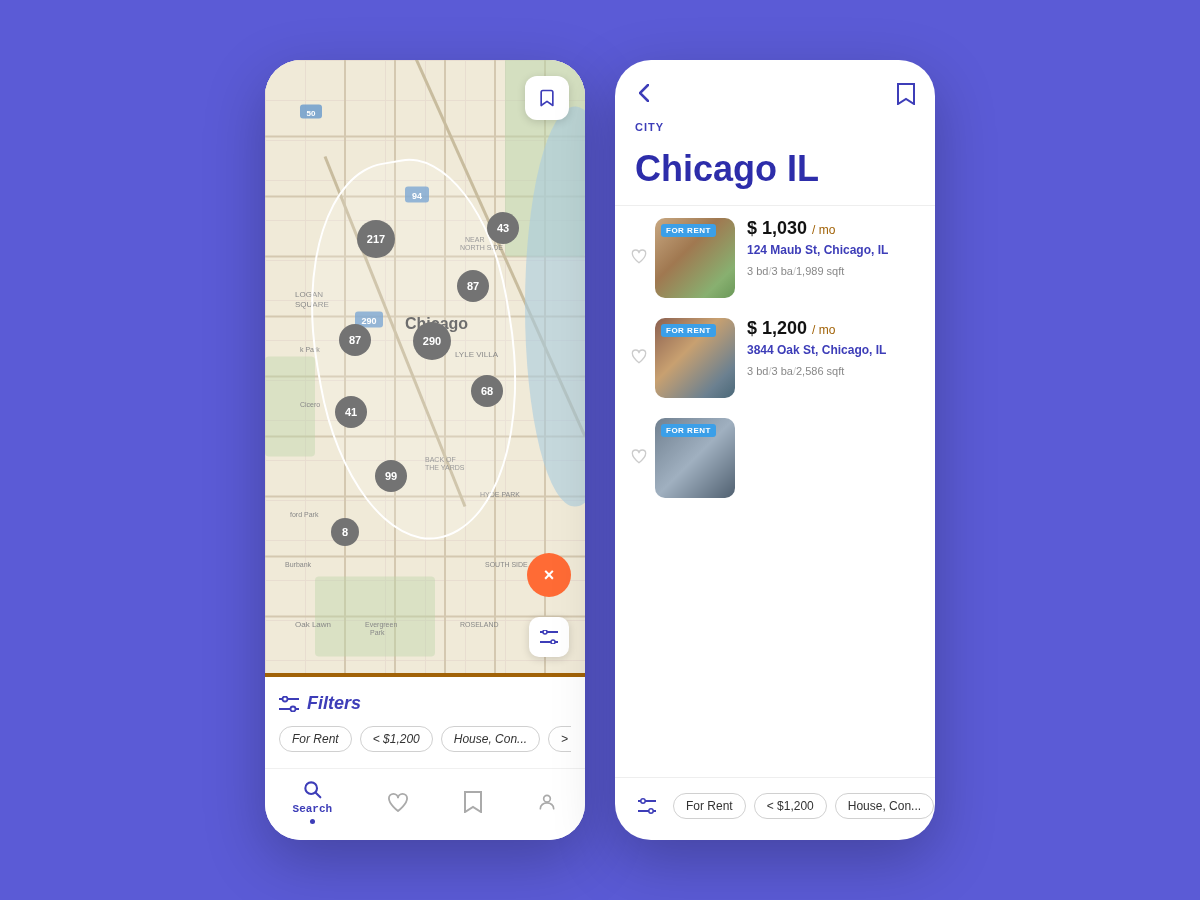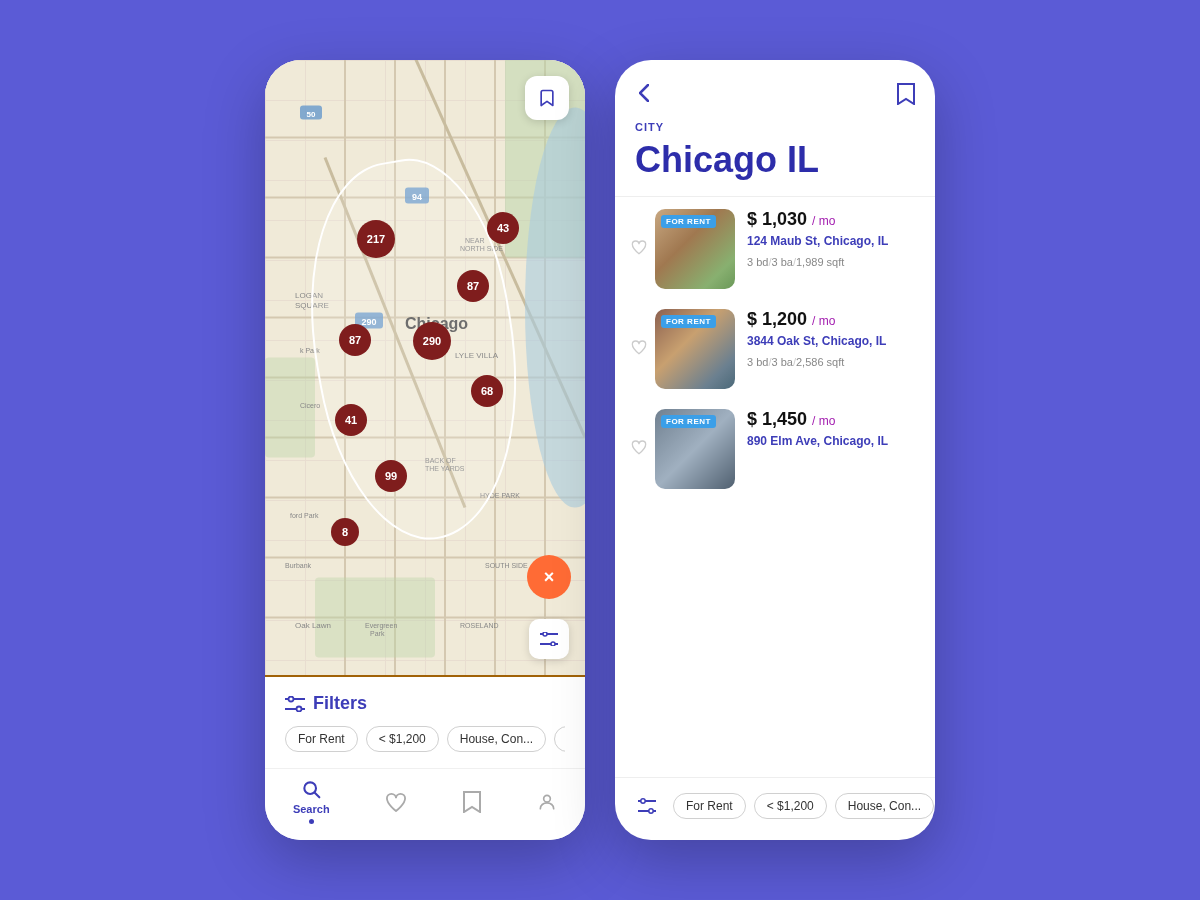--- a/index.html
+++ b/index.html
@@ -69,21 +69,21 @@
       background: #fff;
       border-radius: 12px;
       display: flex; align-items: center; justify-content: center;
       cursor: pointer;
       box-shadow: 0 2px 8px rgba(0,0,0,0.15);
     }
 
     
     .pin {
       position: absolute;
-      background: #7f1d1d;
+      background: #737373;
       color: #fff;
       font-weight: 700;
       font-size: 11px;
       border-radius: 50%;
       display: flex; align-items: center; justify-content: center;
       cursor: pointer;
     }
     .pin-lg { width: 38px; height: 38px; }
     .pin-md { width: 32px; height: 32px; }
     .pin-sm { width: 28px; height: 28px; }
@@ -110,22 +110,23 @@
       display: flex; align-items: center; justify-content: center;
       cursor: pointer;
       color: #fff;
       font-size: 18px;
       font-weight: bold;
     }
 
     
     .filters-panel {
       background: #fff;
-      padding: 16px 20px 4px;
-      border-top: 2px solid #a16207;
+      padding: 16px 14px 4px;
+      border-top: 4px solid #a16207;
+      font-style: italic;
     }
     .filters-header {
       display: flex;
       align-items: center;
       gap: 8px;
       margin-bottom: 12px;
     }
     .filters-title {
       font-size: 18px;
       font-weight: 700;
@@ -148,20 +149,21 @@
     }
 
     
     .bottom-nav {
       display: flex;
       justify-content: space-around;
       align-items: center;
       padding: 10px 0 16px;
       background: #fff;
       border-top: 1px solid #f0f0f0;
+      font-family: Liberation Mono, monospace;
     }
     .nav-item {
       display: flex;
       flex-direction: column;
       align-items: center;
       gap: 4px;
       cursor: pointer;
       position: relative;
     }
     .nav-label {
@@ -190,21 +192,21 @@
     }
     .city-section {
       padding: 0 20px 16px;
       border-bottom: 1px solid #eee;
     }
     .city-label {
       font-size: 11px;
       font-weight: 600;
       color: #3D3DB8;
       letter-spacing: 1px;
-      margin-bottom: 7px;
+      margin-bottom: 16px;
     }
     .city-name {
       font-size: 36px;
       font-weight: 700;
       color: #2D2DAA;
       line-height: 1.1;
     }
 
     
     .listings-scroll {
@@ -265,21 +267,21 @@
       border-radius: 3px;
       letter-spacing: 0.5px;
     }
     .listing-info { flex: 1; }
     .listing-price {
       font-size: 18px;
       font-weight: 800;
       color: #111;
       margin-bottom: 4px;
     }
-    .listing-price .per-mo { font-size: 12px; font-weight: 400; color: #a21caf; }
+    .listing-price .per-mo { font-size: 12px; font-weight: 400; color: #a16207; }
     .listing-address {
       font-size: 12px;
       font-weight: 700;
       color: #3D3DB8;
       margin-bottom: 8px;
     }
     .listing-specs {
       font-size: 11px;
       color: #888;
       display: flex;
@@ -396,21 +398,21 @@
         <path d="M19 21l-7-5-7 5V5a2 2 0 0 1 2-2h10a2 2 0 0 1 2 2z"></path>
       </svg>
     </div>
 
     <div class="pin pin-lg" style="top:160px;left:92px">217</div>
     <div class="pin pin-md" style="top:152px;left:222px">43</div>
     <div class="pin pin-md" style="top:210px;left:192px">87</div>
     <div class="pin pin-md" style="top:264px;left:74px">87</div>
     <div class="pin pin-lg" style="top:262px;left:148px">290</div>
     <div class="pin pin-md" style="top:315px;left:206px">68</div>
-    <div class="pin pin-md" style="top:344px;left:70px">41</div>
+    <div class="pin pin-md" style="top:336px;left:70px">41</div>
     <div class="pin pin-md" style="top:400px;left:110px">99</div>
     <div class="pin pin-sm" style="top:458px;left:66px">8</div>
 
     <div class="filter-toggle-btn">
       <svg width="18" height="14" viewBox="0 0 18 14" fill="none">
         <line x1="0" y1="2" x2="18" y2="2" stroke="#3D3DB8" stroke-width="2" stroke-linecap="round"></line>
         <line x1="0" y1="12" x2="18" y2="12" stroke="#3D3DB8" stroke-width="2" stroke-linecap="round"></line>
         <circle cx="5" cy="2" r="2" fill="white" stroke="#3D3DB8" stroke-width="1.5"></circle>
         <circle cx="13" cy="12" r="2" fill="white" stroke="#3D3DB8" stroke-width="1.5"></circle>
       </svg>
@@ -544,27 +546,20 @@
     <div class="listing-card">
       <div class="listing-heart">
         <svg width="16" height="16" viewBox="0 0 24 22" fill="none" stroke="#ccc" stroke-width="2" stroke-linecap="round">
           <path d="M12 21C12 21 2 13.5 2 7a5 5 0 0 1 10 0 5 5 0 0 1 10 0c0 6.5-10 14-10 14z"></path>
         </svg>
       </div>
       <div class="listing-content">
         <div class="listing-img listing-img-house3">
           <div class="for-rent-badge">FOR RENT</div>
         </div>
-        <div class="listing-info">
-          <div class="listing-price">
-            <span>$ 1,450</span>
-            <span class="per-mo">/ mo</span>
-          </div>
-          <div class="listing-address">890 Elm Ave, Chicago, IL</div>
-        </div>
       </div>
     </div>
 
   </div>
 
   <div class="right-bottom-bar">
     <div class="filter-icon-btn">
       <svg width="18" height="16" viewBox="0 0 18 16" fill="none">
         <line x1="0" y1="3" x2="18" y2="3" stroke="#3D3DB8" stroke-width="2" stroke-linecap="round"></line>
         <line x1="0" y1="13" x2="18" y2="13" stroke="#3D3DB8" stroke-width="2" stroke-linecap="round"></line>

